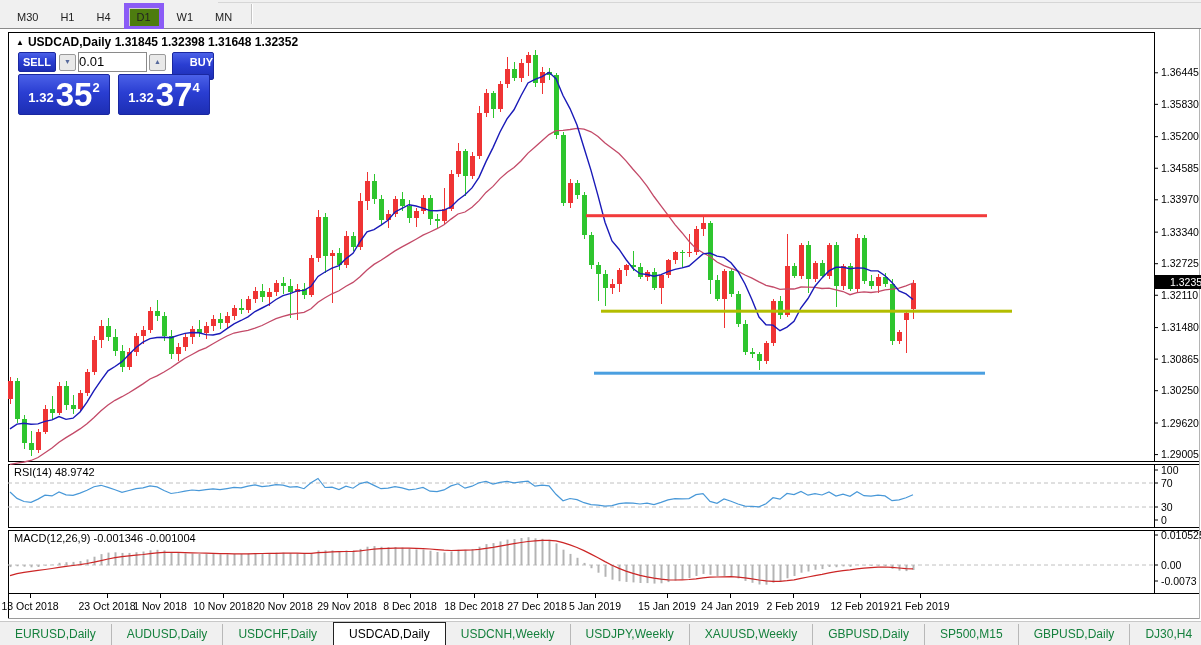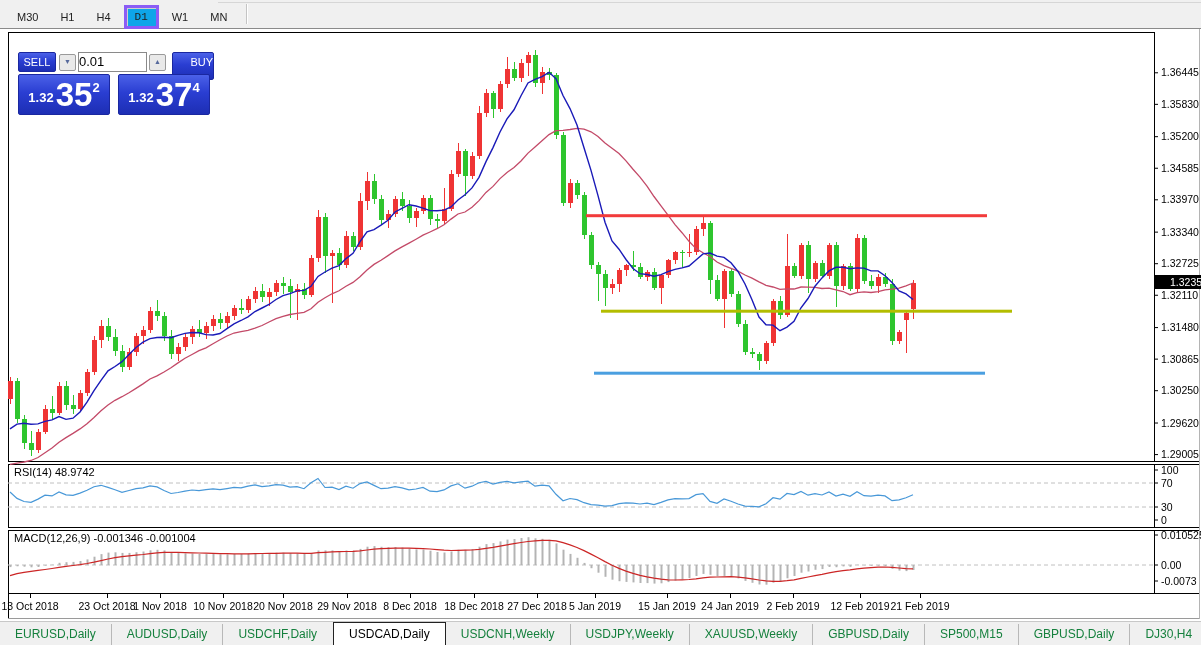--- a/index.html
+++ b/index.html
@@ -3,32 +3,32 @@
 <meta charset="utf-8">
 <style>
   html,body{margin:0;padding:0;}
   body{width:1201px;height:645px;position:relative;overflow:hidden;background:#f0f0f0;
        font-family:"Liberation Sans",sans-serif;-webkit-font-smoothing:none;}
   
   #toolbar{position:absolute;left:0;top:0;width:1201px;height:29px;background:#f0f0f0;
            border-bottom:1px solid #8a8a8a;display:flex;align-items:center;padding-left:8px;box-sizing:border-box;}
   .tf-btn{display:inline-block;padding:3px 8px;margin-right:4px;font-size:11px;color:#222;
           border:1px solid transparent;cursor:default;margin-top:6px;}
-  .tf-btn.active{border:3px solid #8b5cf6;background:#0ea5e9;box-shadow:inset 1px 1px 0 #cfcfcf;font-family:Liberation Mono, monospace;}
+  .tf-btn.active{border:5px solid #8b5cf6;background:#4d7c0f;box-shadow:inset 1px 1px 0 #cfcfcf;}
   .tb-sep{display:inline-block;width:1px;height:20px;background:#c4c4c4;border-right:1px solid #fff;margin:0 6px;}
   #top-hairline{position:absolute;left:218px;top:2px;width:983px;height:1px;background:#d6d6d6;}
   
   #chart-window{position:absolute;left:0;top:29px;width:1201px;height:592px;background:#fff;}
   #chart-svg{position:absolute;left:0;top:0;}
   
   #chart-title{position:absolute;left:16px;top:35px;font-size:12px;font-weight:bold;color:#000;white-space:nowrap;}
   #chart-title .tri{font-size:8px;position:relative;top:-1px;margin-right:4px;}
   
   .btn-blue{position:absolute;background:linear-gradient(180deg,#4b61e8 0%,#2a3ed2 45%,#1d2eb4 100%);
-            border:1px solid #1a27a0;color:#fff;font-weight:normal;font-size:12px;text-align:center;
+            border:1px solid #1a27a0;color:#fff;font-weight:bold;font-size:12px;text-align:center;
             border-radius:2px;box-sizing:border-box;}
   #sell-btn{left:18px;top:52px;width:38px;height:20px;line-height:18px;font-size:11px;}
   #buy-btn{left:172px;top:52px;width:42px;height:28px;line-height:18px;font-size:11px;text-align:right;}
   .spin-btn{position:absolute;top:54px;width:17px;height:17px;background:#e9e9e9;border:1px solid #9a9a9a;
             box-sizing:border-box;text-align:center;line-height:14px;font-size:7px;color:#55699c;border-radius:2px;}
   #spin-down{left:59px;}
   #spin-up{left:149px;}
   #lot-field{position:absolute;left:78px;top:52px;width:69px;height:20px;border:1px solid #8a8a8a;background:#fff;
              box-sizing:border-box;font-size:13px;color:#000;text-align:left;padding:1px 5px 0 0;}
   .price-box{position:absolute;top:74px;width:92px;height:41px;background:linear-gradient(180deg,#4b61e8 0%,#2a3ed2 45%,#1d2eb4 100%);
@@ -824,20 +824,24 @@
         <text x="730" y="610" text-anchor="middle">24 Jan 2019</text>
         <line x1="793.5" y1="594" x2="793.5" y2="598" stroke="#000"></line>
         <text x="793" y="610" text-anchor="middle">2 Feb 2019</text>
         <line x1="860.5" y1="594" x2="860.5" y2="598" stroke="#000"></line>
         <text x="860" y="610" text-anchor="middle">12 Feb 2019</text>
         <line x1="920.5" y1="594" x2="920.5" y2="598" stroke="#000"></line>
         <text x="920" y="610" text-anchor="middle">21 Feb 2019</text>
       </g>
     </svg>
 
+  <div id="chart-title" style="left:16px;top:6px;position:absolute;">
+    <span class="tri">▲</span><span>USDCAD,Daily</span>
+    <span>1.31845 1.32398 1.31648 1.32352</span>
+  </div>
 
   <div class="btn-blue" id="sell-btn" style="top:23px;">SELL</div>
   <div class="spin-btn" id="spin-down" style="top:25px;"><span>▼</span></div>
   <div id="lot-field" style="top:23px;">0.01</div>
   <div class="spin-btn" id="spin-up" style="top:25px;"><span>▲</span></div>
   <div class="btn-blue" id="buy-btn" style="top:23px;">BUY</div>
 
   <div class="price-box" id="sell-price" style="top:45px;">
     <span class="pb-small">1.32</span>
     <span class="pb-big">35</span>

